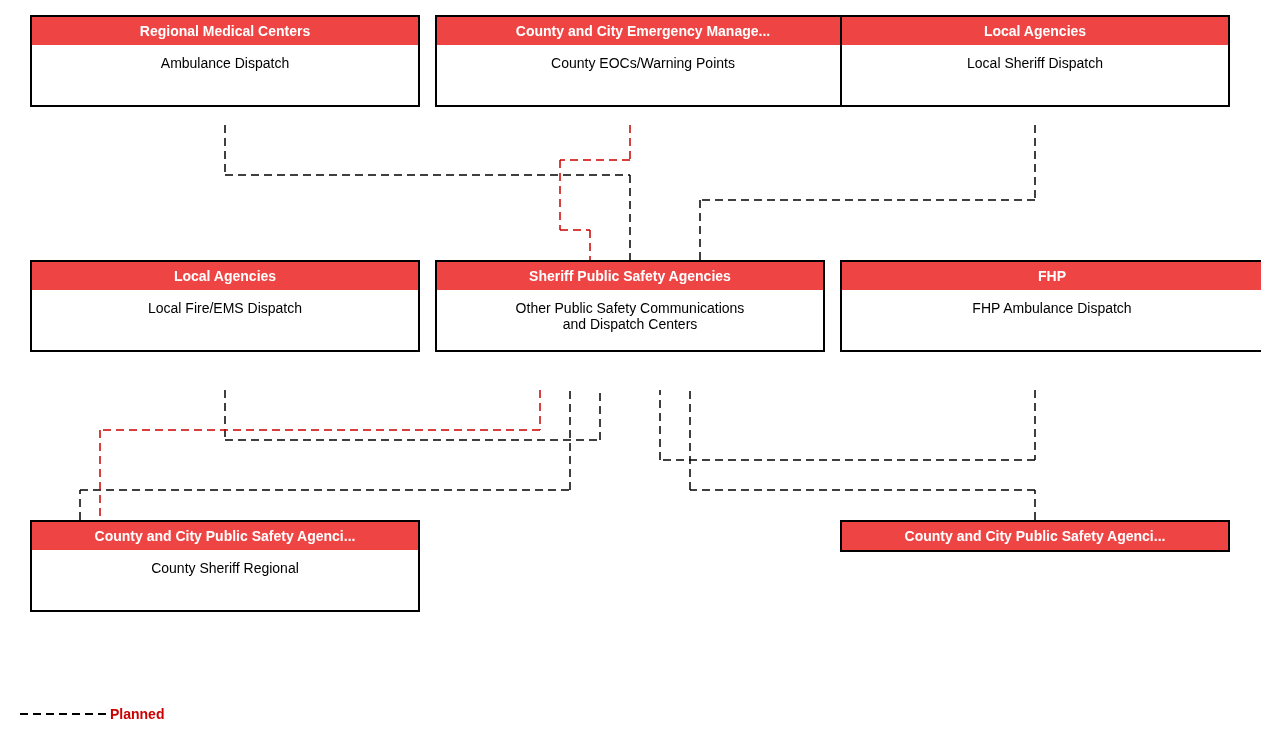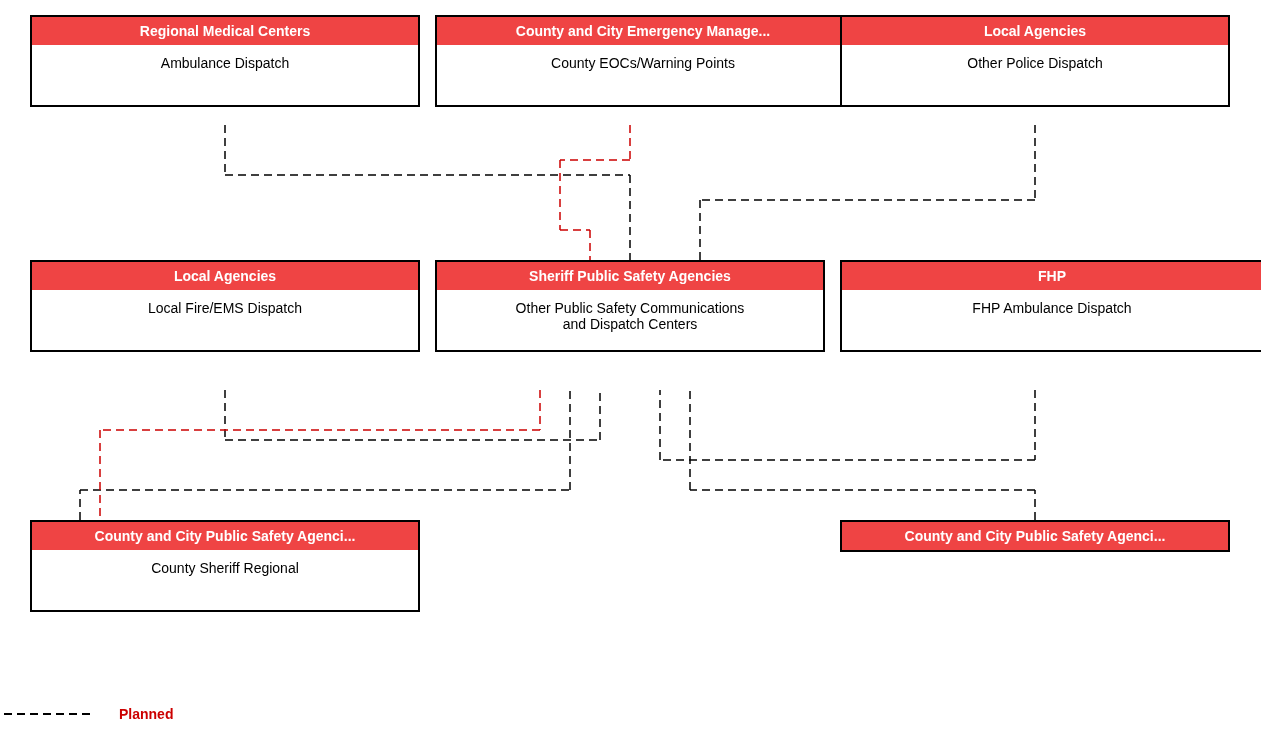--- a/index.html
+++ b/index.html
@@ -43,24 +43,24 @@
       position: absolute;
       top: 0;
       left: 0;
       width: 1261px;
       height: 742px;
       pointer-events: none;
     }
     .legend {
       position: absolute;
       bottom: 20px;
-      left: 4px;
+      left: 20px;
       display: flex;
       align-items: center;
-      gap: 25px;
+      gap: 0;
     }
     .legend-line {
       display: flex;
       align-items: center;
       gap: 6px;
     }
     .legend-label {
       color: #cc0000;
       font-size: 14px;
       font-weight: bold;
@@ -113,21 +113,21 @@
     <div class="node-body">Ambulance Dispatch</div>
   </div>
 
   <div class="node" style="left:435px;top:15px;width:416px;">
     <div class="node-header">County and City Emergency Manage...</div>
     <div class="node-body">County EOCs/Warning Points</div>
   </div>
 
   <div class="node" style="left:840px;top:15px;width:390px;">
     <div class="node-header">Local Agencies</div>
-    <div class="node-body">Other Police Dispatch</div>
+    <div class="node-body">Local Sheriff Dispatch</div>
   </div>
 
   <div class="node" style="left:30px;top:260px;width:390px;">
     <div class="node-header">Local Agencies</div>
     <div class="node-body">Local Fire/EMS Dispatch</div>
   </div>
 
   <div class="node" style="left:435px;top:260px;width:390px;">
     <div class="node-header">Sheriff Public Safety Agencies</div>
     <div class="node-body" style="white-space:pre-line;">Other Public Safety Communications

